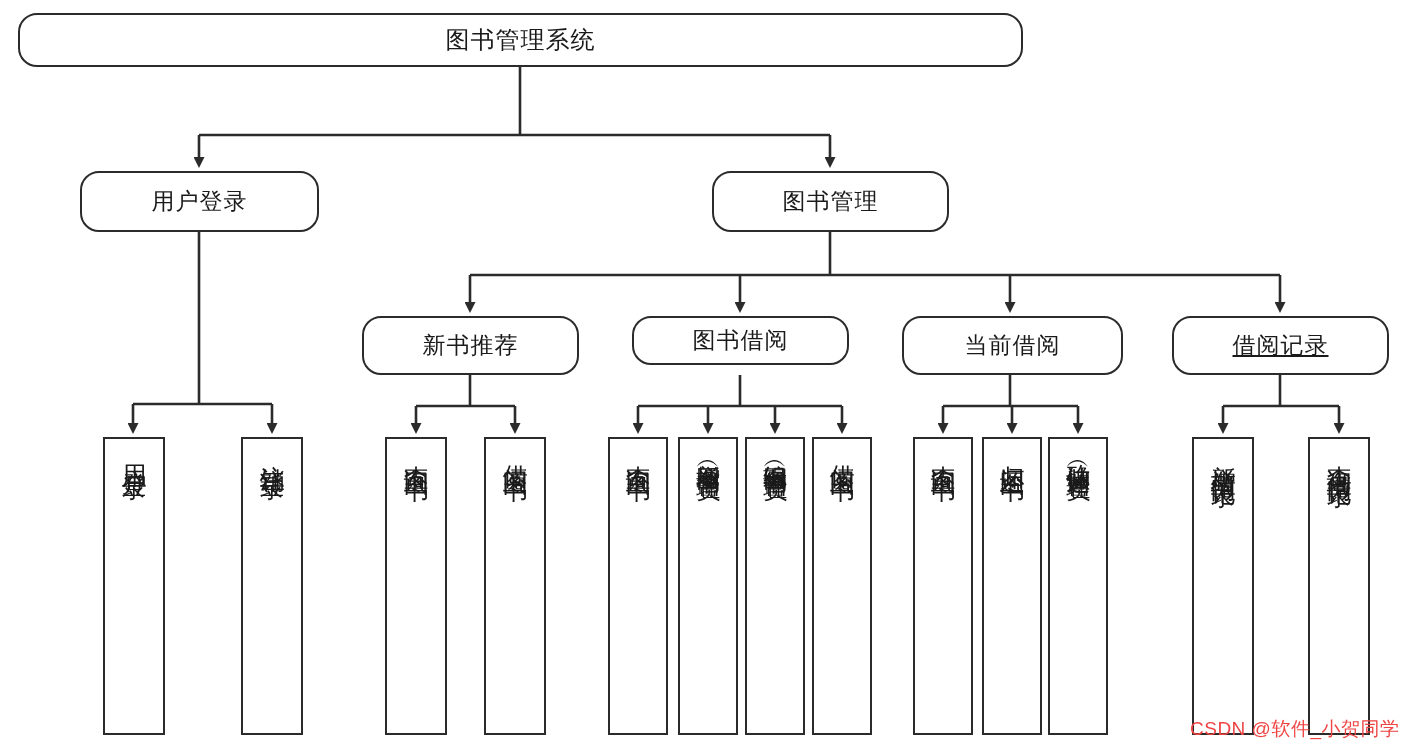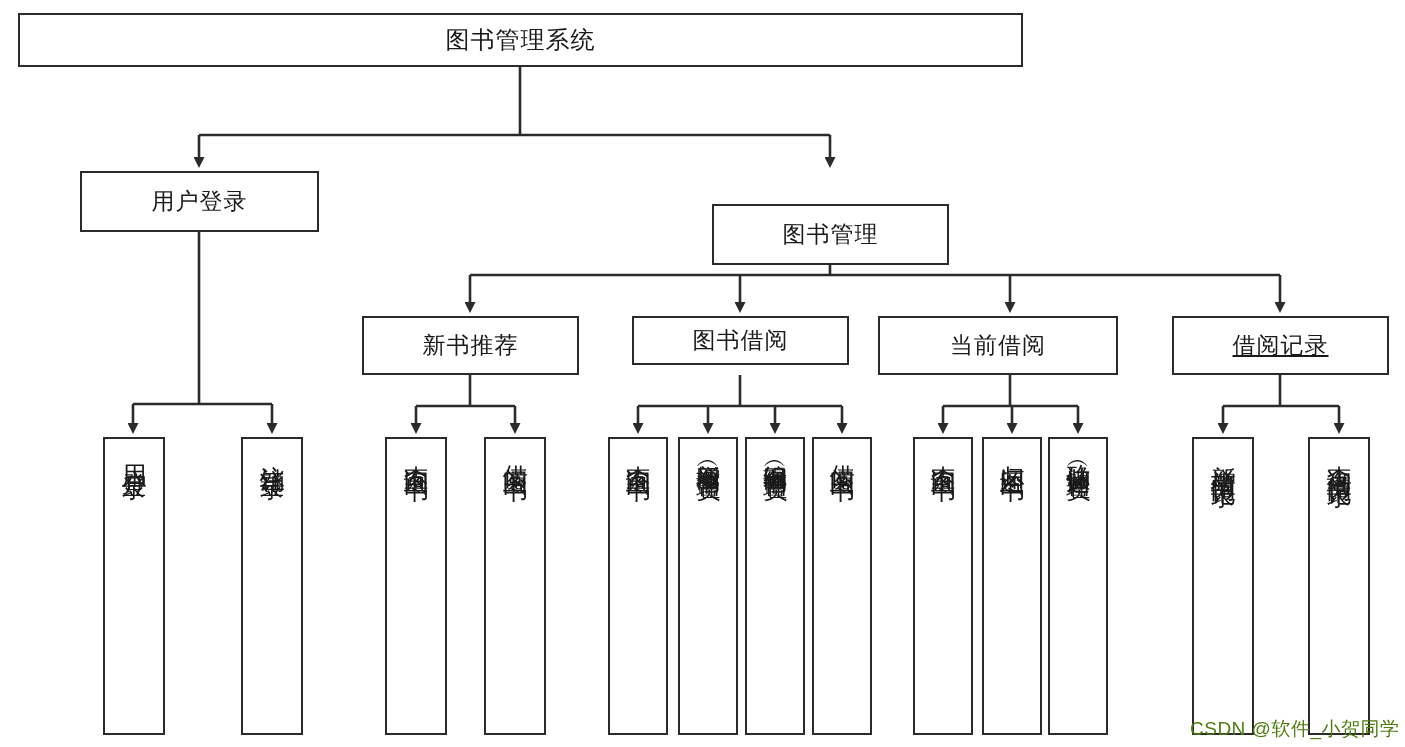--- a/index.html
+++ b/index.html
@@ -32,20 +32,21 @@
     background: #ffffff;
     display: flex;
     align-items: center;
     justify-content: center;
     color: #1a1a1a;
   }
   .node-h {
     font-size: 23px;
     letter-spacing: 1px;
     white-space: nowrap;
+    border-radius: 19px;
   }
   .node-root {
     font-size: 24px;
   }
   
   .node-v {
     align-items: flex-start;
     justify-content: center;
     padding-top: 6px;
   }
@@ -58,21 +59,21 @@
     white-space: nowrap;
     color: #1a1a1a;
   }
   .vlabel.tall {
     font-size: 24px;
     letter-spacing: 2px;
   }
   .watermark {
     position: absolute;
     font-size: 19px;
-    color: #4d7c0f;
+    color: #ef4444;
     white-space: nowrap;
     letter-spacing: 0.5px;
   }
 </style>
 </head>
 <body>
 
 <div id="canvas">
 
   <svg id="wires" viewBox="0 0 1405 747">
@@ -126,33 +127,33 @@
   </svg>
 
   <div class="node node-h node-root" style="left:18px; top:13px; width:1005px; height:54px;">
     <span>图书管理系统</span>
   </div>
 
   <div class="node node-h" style="left:80px; top:171px; width:239px; height:61px;">
     <span>用户登录</span>
   </div>
 
-  <div class="node node-h" style="left:712px; top:171px; width:237px; height:61px;margin-top:33px;">
+  <div class="node node-h" style="left:712px; top:171px; width:237px; height:61px;">
     <span>图书管理</span>
   </div>
 
   <div class="node node-h" style="left:362px; top:316px; width:217px; height:59px;align-items:center;">
     <span>新书推荐</span>
   </div>
 
   <div class="node node-h" style="left:632px; top:316px; width:217px; height:49px;">
     <span>图书借阅</span>
   </div>
 
-  <div class="node node-h" style="left:878px; top:316px; width:240px; height:59px;">
+  <div class="node node-h" style="left:902px; top:316px; width:221px; height:59px;">
     <span>当前借阅</span>
   </div>
 
   <div class="node node-h" style="left:1172px; top:316px; width:217px; height:59px;text-decoration:underline;">
     <span>借阅记录</span>
   </div>
 
   <div class="node node-v" style="left:103px; top:437px; width:62px; height:298px;">
     <span class="vlabel">用户登录</span>
   </div>

